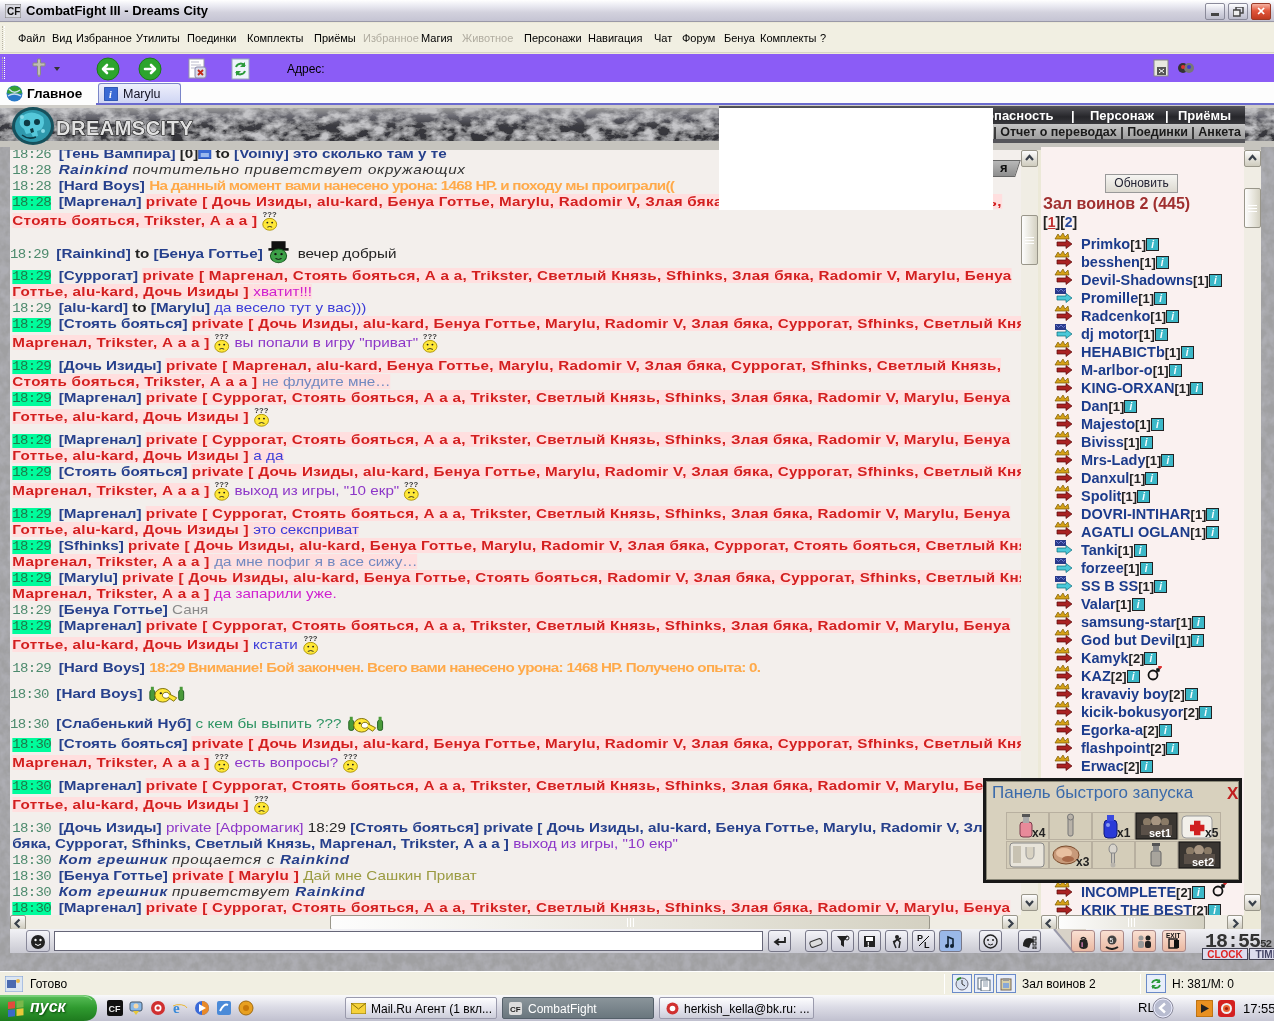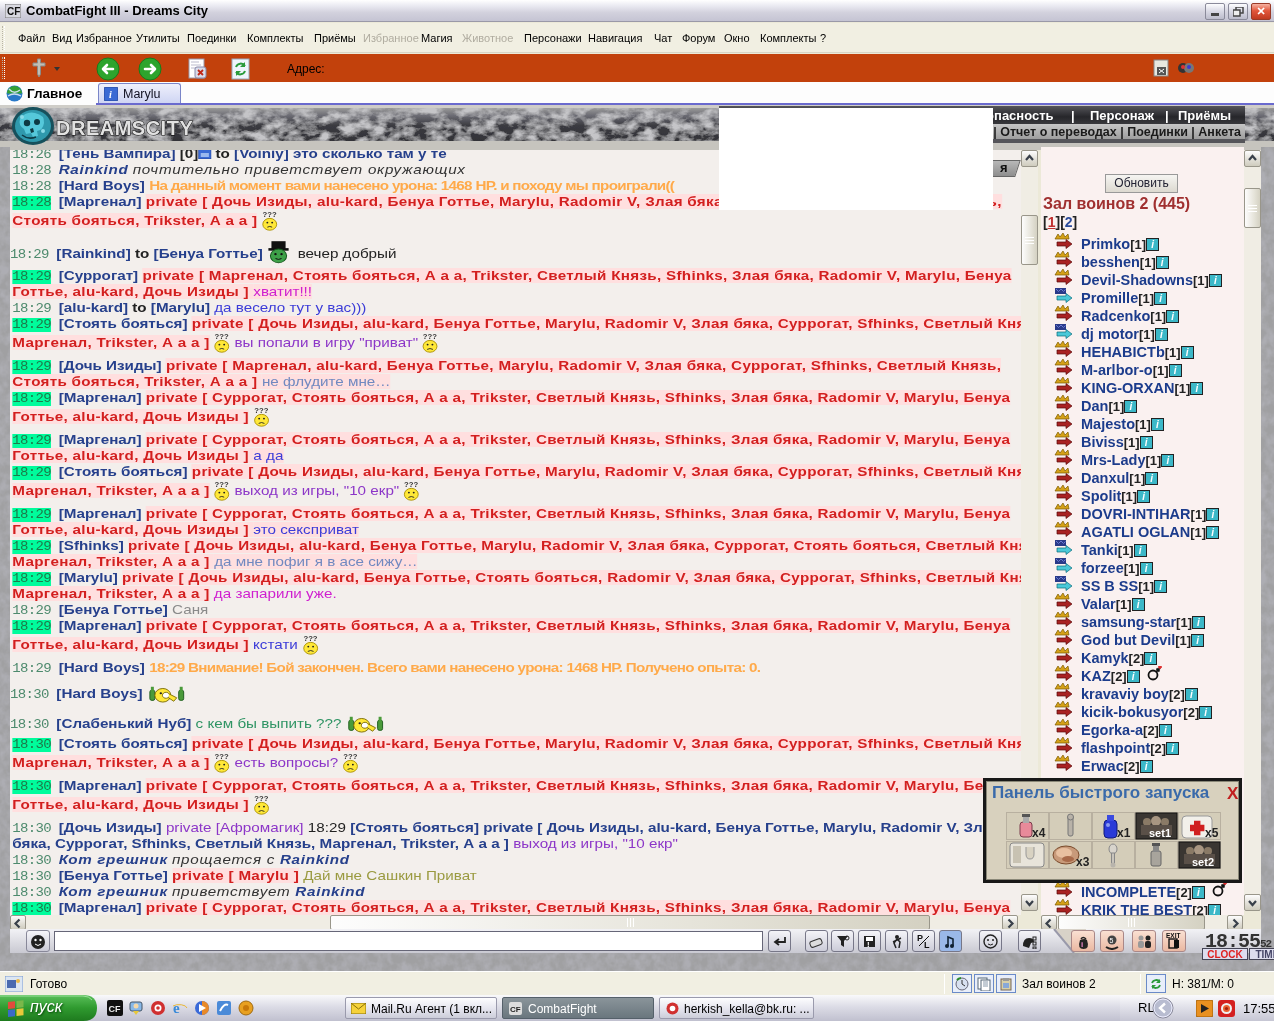--- a/index.html
+++ b/index.html
@@ -8,21 +8,21 @@
 #tbar{left:0;top:0;width:1274px;height:22px;background:linear-gradient(#fff,#e8e8f0 30%,#d2d1dd 60%,#c5c4d3);border-bottom:1px solid #9a99a8}
 #tbar .ttl{left:26px;top:3px;font-size:13px;font-weight:bold;color:#000}
 .wbtn{top:3px;width:20px;height:17px;border-radius:2px;border:1px solid #8a8a9a;background:linear-gradient(#fdfdfe,#d8d8e4 50%,#bcbccb);color:#333;font-size:11px;text-align:center;line-height:15px}
 #wclose{background:linear-gradient(#f6b2a2,#e2573c 45%,#c03a20);border:1px solid #9a3a28;color:#fff;font-weight:bold}
 
 #mbar{left:0;top:23px;width:1274px;height:30px;background:#f1efe2;border-bottom:1px solid #d8d5c5}
 #mbar span{position:absolute;top:9px;font-size:11px;color:#000;white-space:pre}
 #mbar span.d{color:#b0aca0}
 .grip{width:3px;border-left:1px dotted #b8b4a4;border-right:1px dotted #fff}
 
-#abar{left:0;top:54px;width:1274px;height:34px;background:#c2410c;border-bottom:1px solid #cfccbc}
+#abar{left:0;top:54px;width:1274px;height:34px;background:#8b5cf6;border-bottom:1px solid #cfccbc}
 #addr{left:355px;top:4px;width:786px;height:21px;background:#fff;border:1px solid #8a887c;font-size:13px;color:#000;line-height:19px;padding-left:4px}
 #addrlbl{left:287px;top:8px;font-size:12px;color:#000}
 .drop{left:768px;top:1px;width:17px;height:17px;background:linear-gradient(#f8f8fc,#d4d4e2);border:1px solid #9a99a8;border-radius:2px;font-size:9px;text-align:center;line-height:15px;color:#333}
 
 #tabs{left:0;top:82px;width:1274px;height:23px;background:#fdfdfd}
 
 #game{left:0;top:0;width:1274px;height:1021px}
 #chat{left:10px;top:150px;width:1011px;height:765px;background:#f3efec;overflow:hidden}
 .crow{position:absolute;left:0;width:1011px;font-size:13px;font-weight:bold;white-space:pre;overflow:hidden;transform:scaleX(1.17);transform-origin:0 50%}
 
@@ -85,21 +85,21 @@
 <span style="left:187px">Поединки</span>
 <span style="left:247px">Комплекты</span>
 <span style="left:314px">Приёмы</span>
 <span style="left:363px" class="d">Избранное</span>
 <span style="left:421px">Магия</span>
 <span style="left:462px" class="d">Животное</span>
 <span style="left:524px">Персонажи</span>
 <span style="left:588px">Навигация</span>
 <span style="left:654px">Чат</span>
 <span style="left:682px">Форум</span>
-<span style="left:724px">Окно</span>
+<span style="left:724px">Бенуа</span>
 <span style="left:760px">Комплекты</span>
 <span style="left:820px">?</span>
 </div>
 <div id="abar" class="ab">
 <div class="ab grip" style="left:2px;top:3px;height:22px"></div>
 <svg class="ab" style="left:28px;top:4px" width="34" height="20">
       <g stroke="#8a8a88" stroke-width="1" fill="#c2beb4">
         <path d="M9.5 1 h3 v4 h4.5 v3 h-4.5 v8 l-1.5 3 -1.5 -3 v-8 h-4.5 v-3 h4.5z"></path>
       </g>
       <path d="M26 9 l6 0 -3 4 z" fill="#333"></path>
@@ -523,21 +523,21 @@
         <path d="M8.5 2.5 l-4 4 4 4" stroke="#39404a" stroke-width="2.2" fill="none"></path>
       </svg></div>
 <div class="ab sbtn" style="left:1227px;top:915px;width:16px;height:15px"><svg width="14" height="13">
         <path d="M5.5 2.5 l4 4 -4 4" stroke="#39404a" stroke-width="2.2" fill="none"></path>
       </svg></div>
 <div class="ab sth" style="left:1058px;top:915px;width:147px;height:15px"></div>
 <div class="ab" style="left:1128px;top:918px;width:1px;height:9px;background:#aaa;border-left:1px solid #fff"></div>
 <div class="ab" style="left:1131px;top:918px;width:1px;height:9px;background:#aaa;border-left:1px solid #fff"></div>
 <div class="ab" style="left:1134px;top:918px;width:1px;height:9px;background:#aaa;border-left:1px solid #fff"></div>
 <div class="ab" style="left:983px;top:778px;width:259px;height:105px;background:#d8d1be;border:3px solid #181818;box-shadow:inset 0 0 0 1px #8a8878">
-<div class="ab" style="left:6px;top:2px;font-size:17px;font-weight:bold;color:#3a6aaa">Панель быстрого запуска</div>
+<div class="ab" style="left:6px;top:2px;font-size:17px;font-weight:normal;color:#3a6aaa">Панель быстрого запуска</div>
 <div class="ab" style="left:241px;top:3px;font-size:17px;font-weight:bold;color:#c02020">X</div>
 <div class="ab" style="left:20px;top:31px;width:218px;height:58px">
 <div class="ab" style="left:0px;top:0px;width:43px;height:28px;border:1px solid #b8b0a0;background:#d4cdb9"></div>
 <div class="ab" style="left:43px;top:0px;width:43px;height:28px;border:1px solid #b8b0a0;background:#d4cdb9"></div>
 <div class="ab" style="left:86px;top:0px;width:43px;height:28px;border:1px solid #b8b0a0;background:#d4cdb9"></div>
 <div class="ab" style="left:129px;top:0px;width:43px;height:28px;border:1px solid #b8b0a0;background:#d4cdb9"></div>
 <div class="ab" style="left:172px;top:0px;width:43px;height:28px;border:1px solid #b8b0a0;background:#d4cdb9"></div>
 <div class="ab" style="left:0px;top:29px;width:43px;height:28px;border:1px solid #b8b0a0;background:#d4cdb9"></div>
 <div class="ab" style="left:43px;top:29px;width:43px;height:28px;border:1px solid #b8b0a0;background:#d4cdb9"></div>
 <div class="ab" style="left:86px;top:29px;width:43px;height:28px;border:1px solid #b8b0a0;background:#d4cdb9"></div>
@@ -728,21 +728,21 @@
       <path d="M0 1 H83 q6 0 9 4" stroke="#9ae09a" fill="none"></path>
     </svg>
 <svg class="ab" style="left:8px;top:5px" width="17" height="17" viewBox="0 0 17 17">
       <g transform="skewY(-6)">
         <rect x="0" y="2" width="7" height="7" fill="#e34b3c"></rect>
         <rect x="8.5" y="2" width="7" height="7" fill="#7ab74a"></rect>
         <rect x="0" y="10" width="7" height="7" fill="#3a6ac8"></rect>
         <rect x="8.5" y="10" width="7" height="7" fill="#e8c83a"></rect>
       </g>
     </svg>
-<div class="ab" style="left:30px;top:3px;font-size:16px;font-weight:normal;font-style:italic;color:#fff;text-shadow:1px 1px 2px #0a4a0a">пуск</div>
+<div class="ab" style="left:30px;top:3px;font-size:16px;font-weight:bold;font-style:italic;color:#fff;text-shadow:1px 1px 2px #0a4a0a">пуск</div>
 <div class="ab qli" style="left:107px"><svg width="16" height="16">
         <rect width="16" height="16" rx="2" fill="#111"></rect>
         <text x="1.5" y="12" font-size="9" font-weight="bold" fill="#eee" font-family="Liberation Sans">CF</text>
       </svg></div>
 <div class="ab qli" style="left:128px"><svg width="16" height="16">
         <rect x="2" y="2" width="12" height="9" rx="2" fill="#88b8e8" stroke="#456"></rect>
         <path d="M5 11 l3 4 3 -4z" fill="#e8c83a"></path>
         <circle cx="8" cy="6" r="2.5" fill="#f6d8a8"></circle>
       </svg></div>
 <div class="ab qli" style="left:150px"><svg width="16" height="16">

